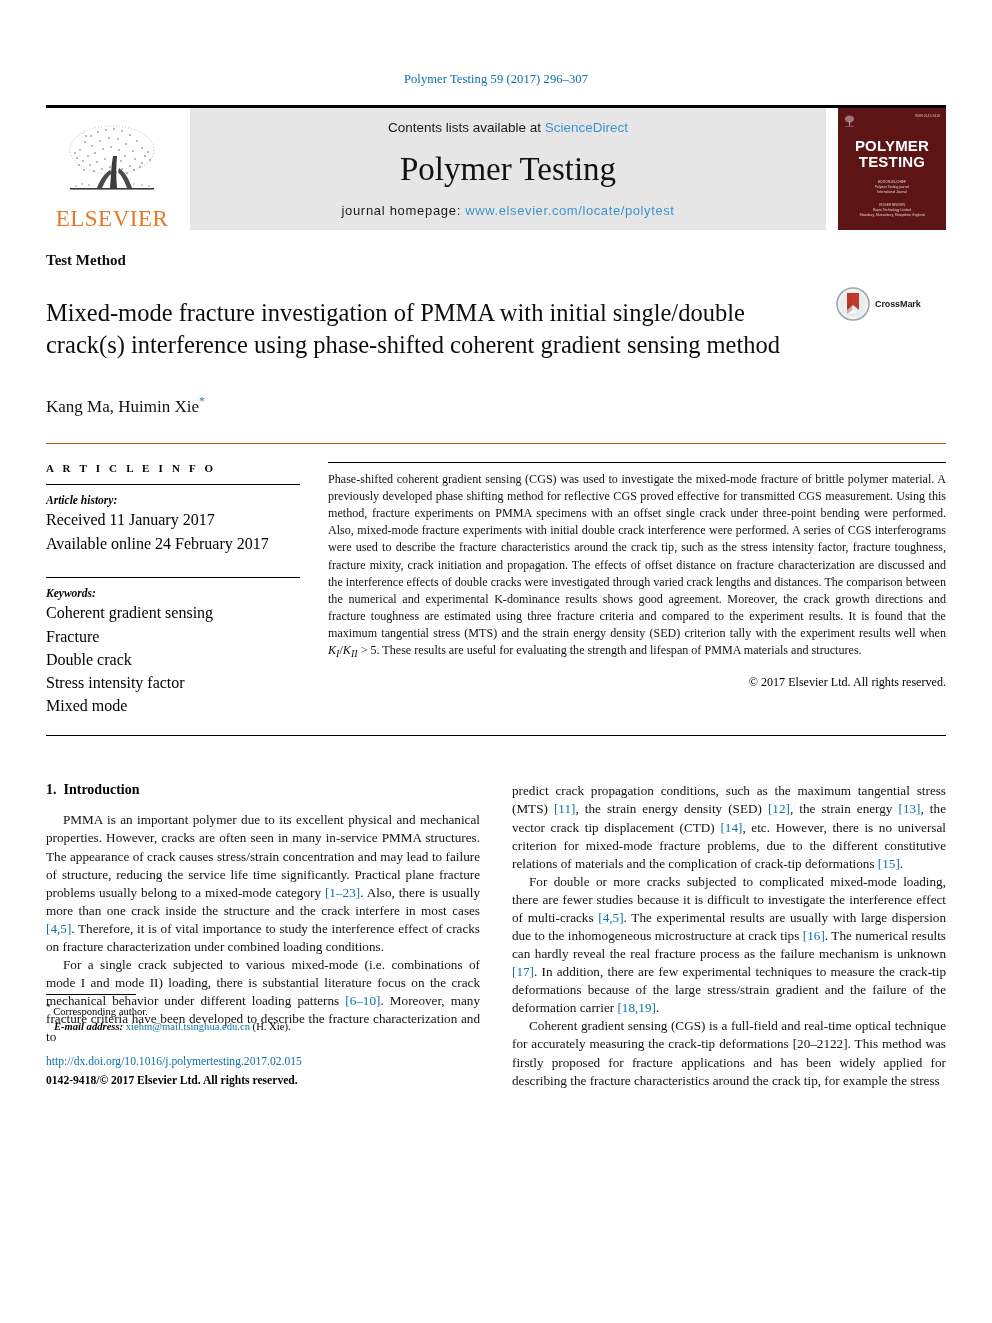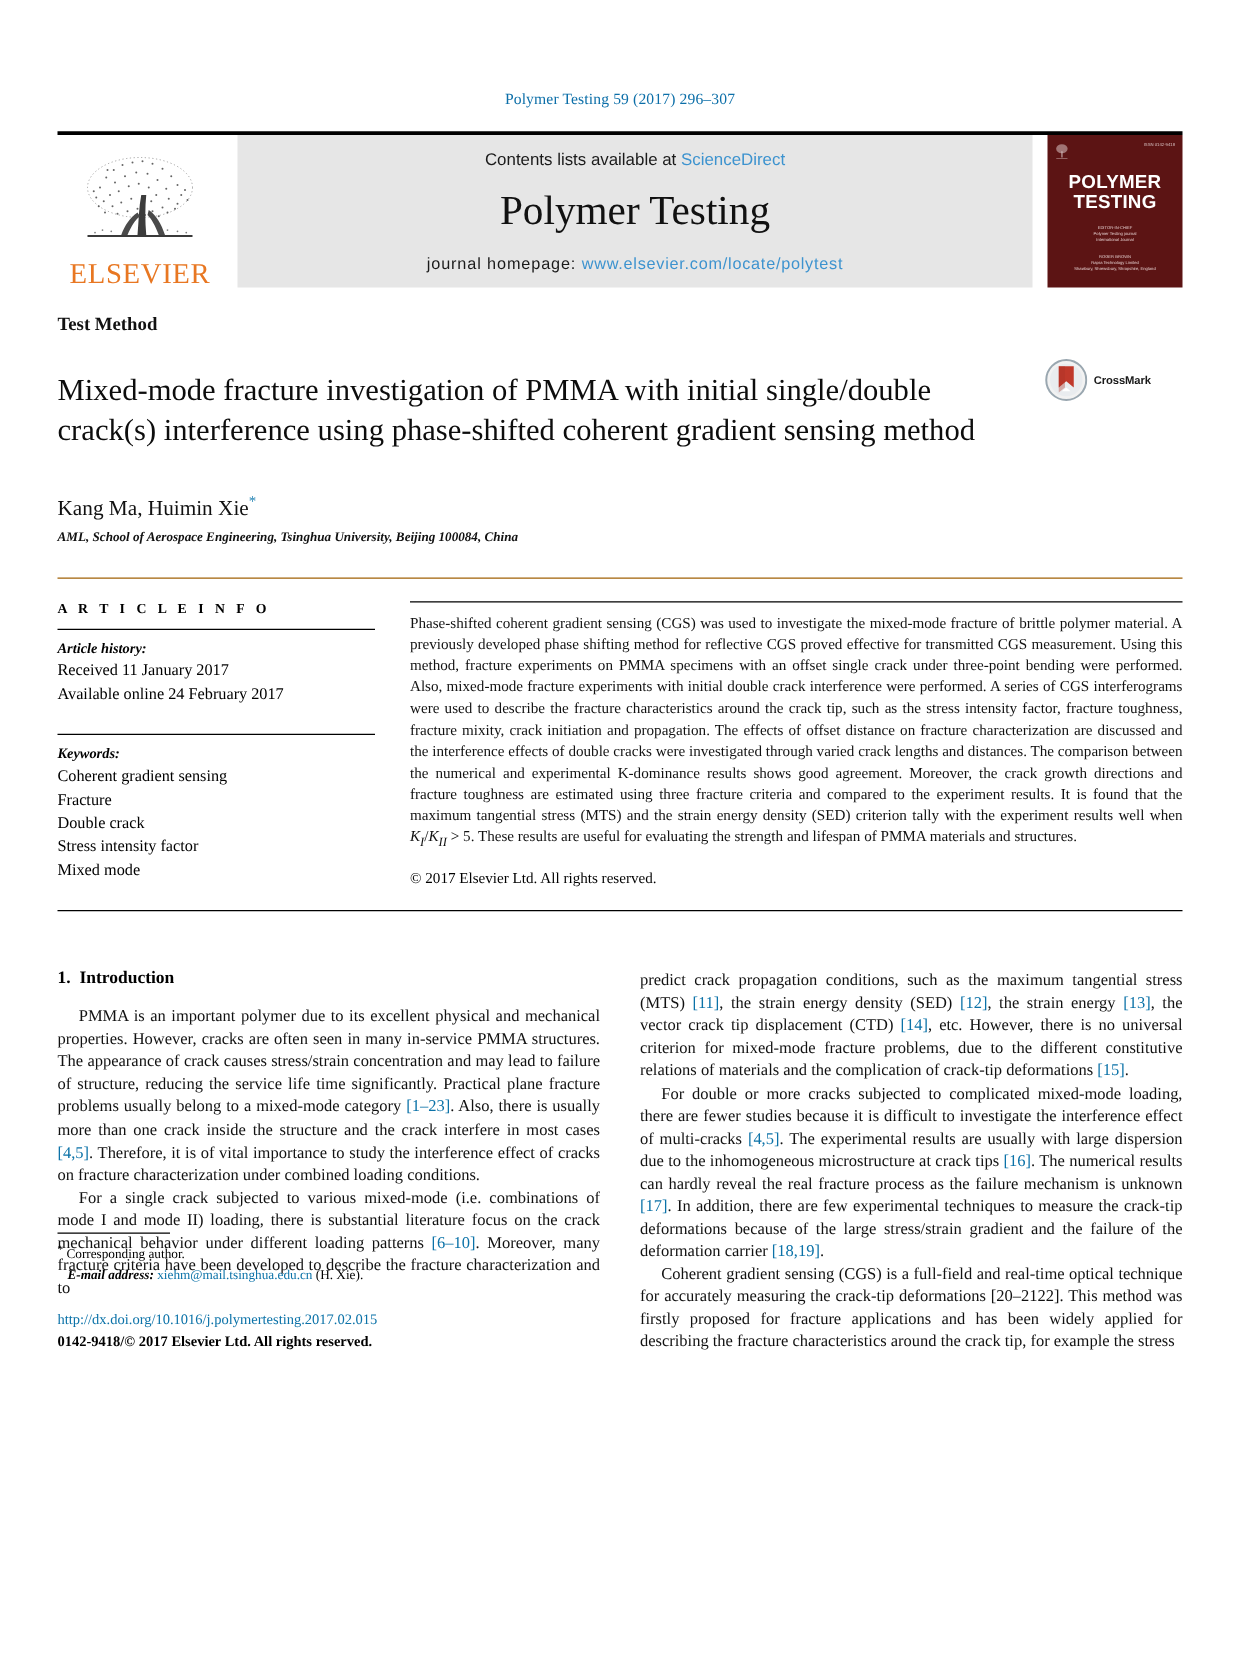--- a/index.html
+++ b/index.html
@@ -194,31 +194,32 @@
     letter-spacing: 3.2px;
     color: #000;
     margin-bottom: 10px;
   }
   .hr-black { border-top: 1.4px solid #000; margin: 0; }
   .info-group { margin-top: 7px; }
   .info-group .ital {
     font-style: italic; font-weight: bold;
     font-size: 11.5px; line-height: 1.45;
   }
-  .info-group .line { font-size: 13px; line-height: 1.45; }
+  .info-group .line { font-size: 16px; line-height: 1.45; }
   .kw-block { margin-top: 22px; }
   .abs-text {
     font-size: 12.1px;
     line-height: 1.42;
     text-align: justify;
     color: #111;
     margin-top: 8px;
   }
   .abs-text .ital { font-style: italic; }
   .copyright {
+    text-align: right;
     font-size: 12.1px;
     margin-top: 13px;
   }
   .abs-bottom-rule { border-top: 1.4px solid #000; margin-top: 18px; }
 
   
   .body-cols {
     display: flex;
     margin-top: 46px;
     gap: 32px;
@@ -381,21 +382,20 @@
         <path d="M11 6 h5 v17 l-5 4 Z" fill="#a93226" opacity="0.35"></path>
         <path d="M13.5 26 l3.5 -3 l3.5 3 z" fill="#ffffff"></path>
       </svg>
       <span class="crossmark-label">CrossMark</span>
     </div>
   </div>
 
   <div class="authors">
     <span>Kang Ma, Huimin Xie</span><span class="star">*</span>
   </div>
-  <div class="affiliation">AML, School of Aerospace Engineering, Tsinghua University, Beijing 100084, China</div>
 
   <div class="info-abstract">
 
     <div class="col-info">
       <div class="sec-head">A R T I C L E  I N F O</div>
       <div class="hr-black"></div>
       <div class="info-group">
         <div class="ital">Article history:</div>
         <div class="line">Received 11 January 2017</div>
         <div class="line">Available online 24 February 2017</div>

